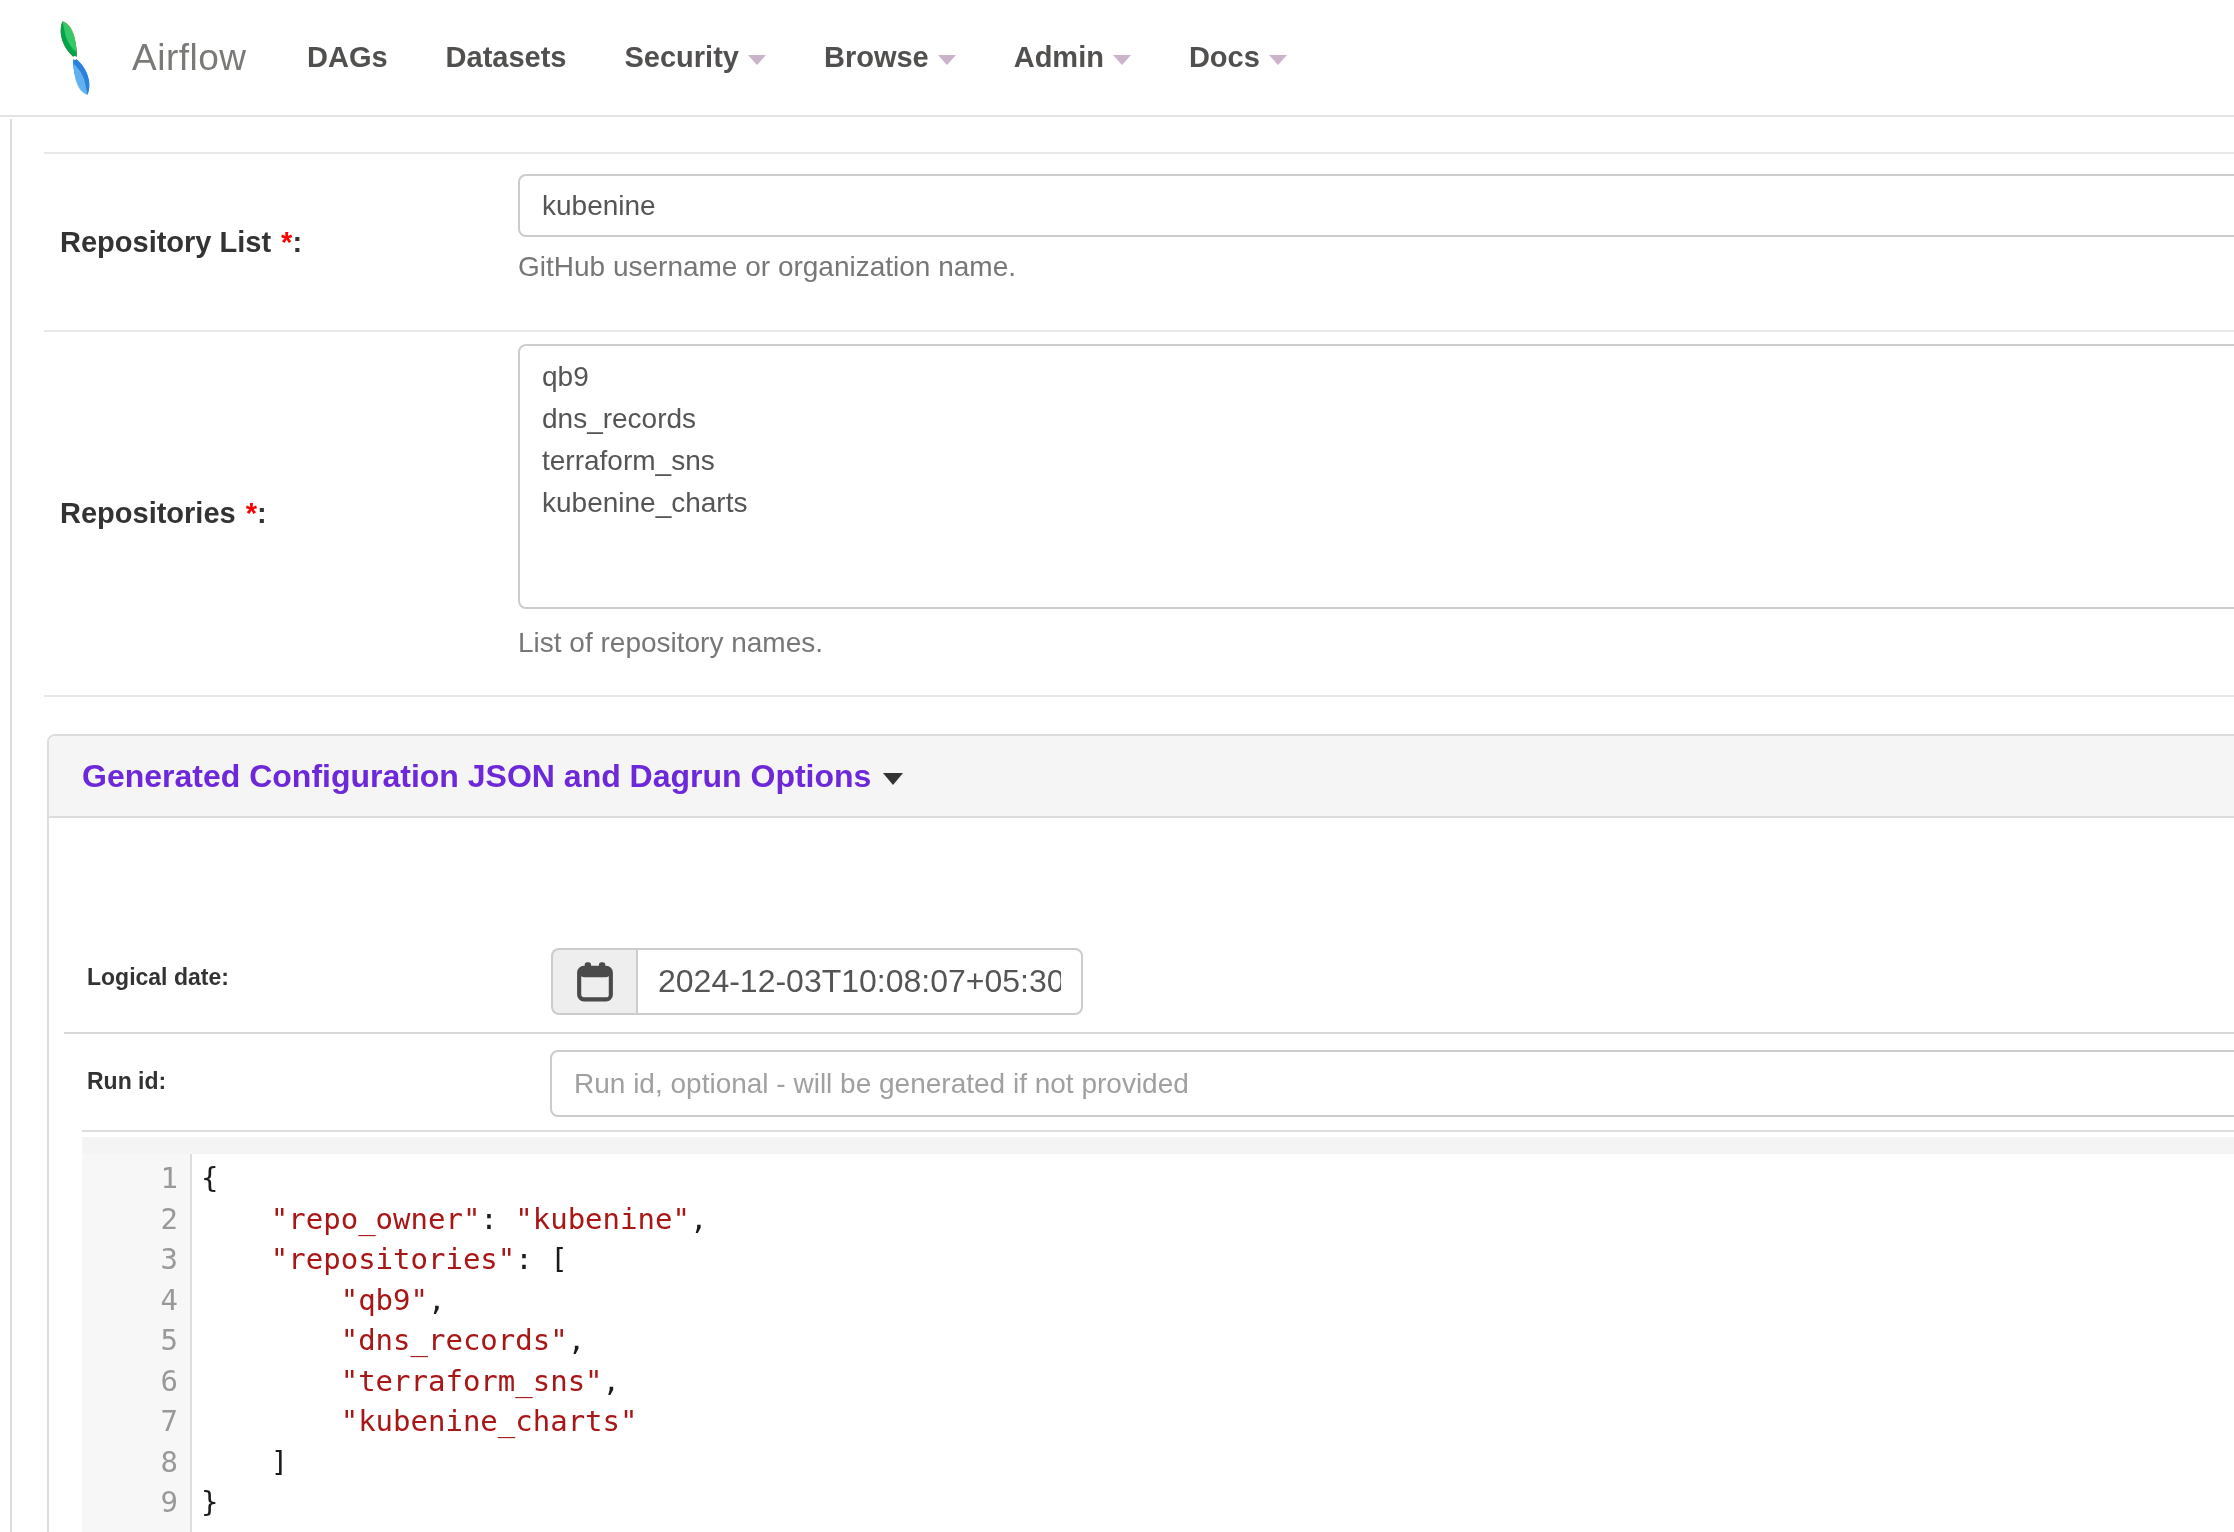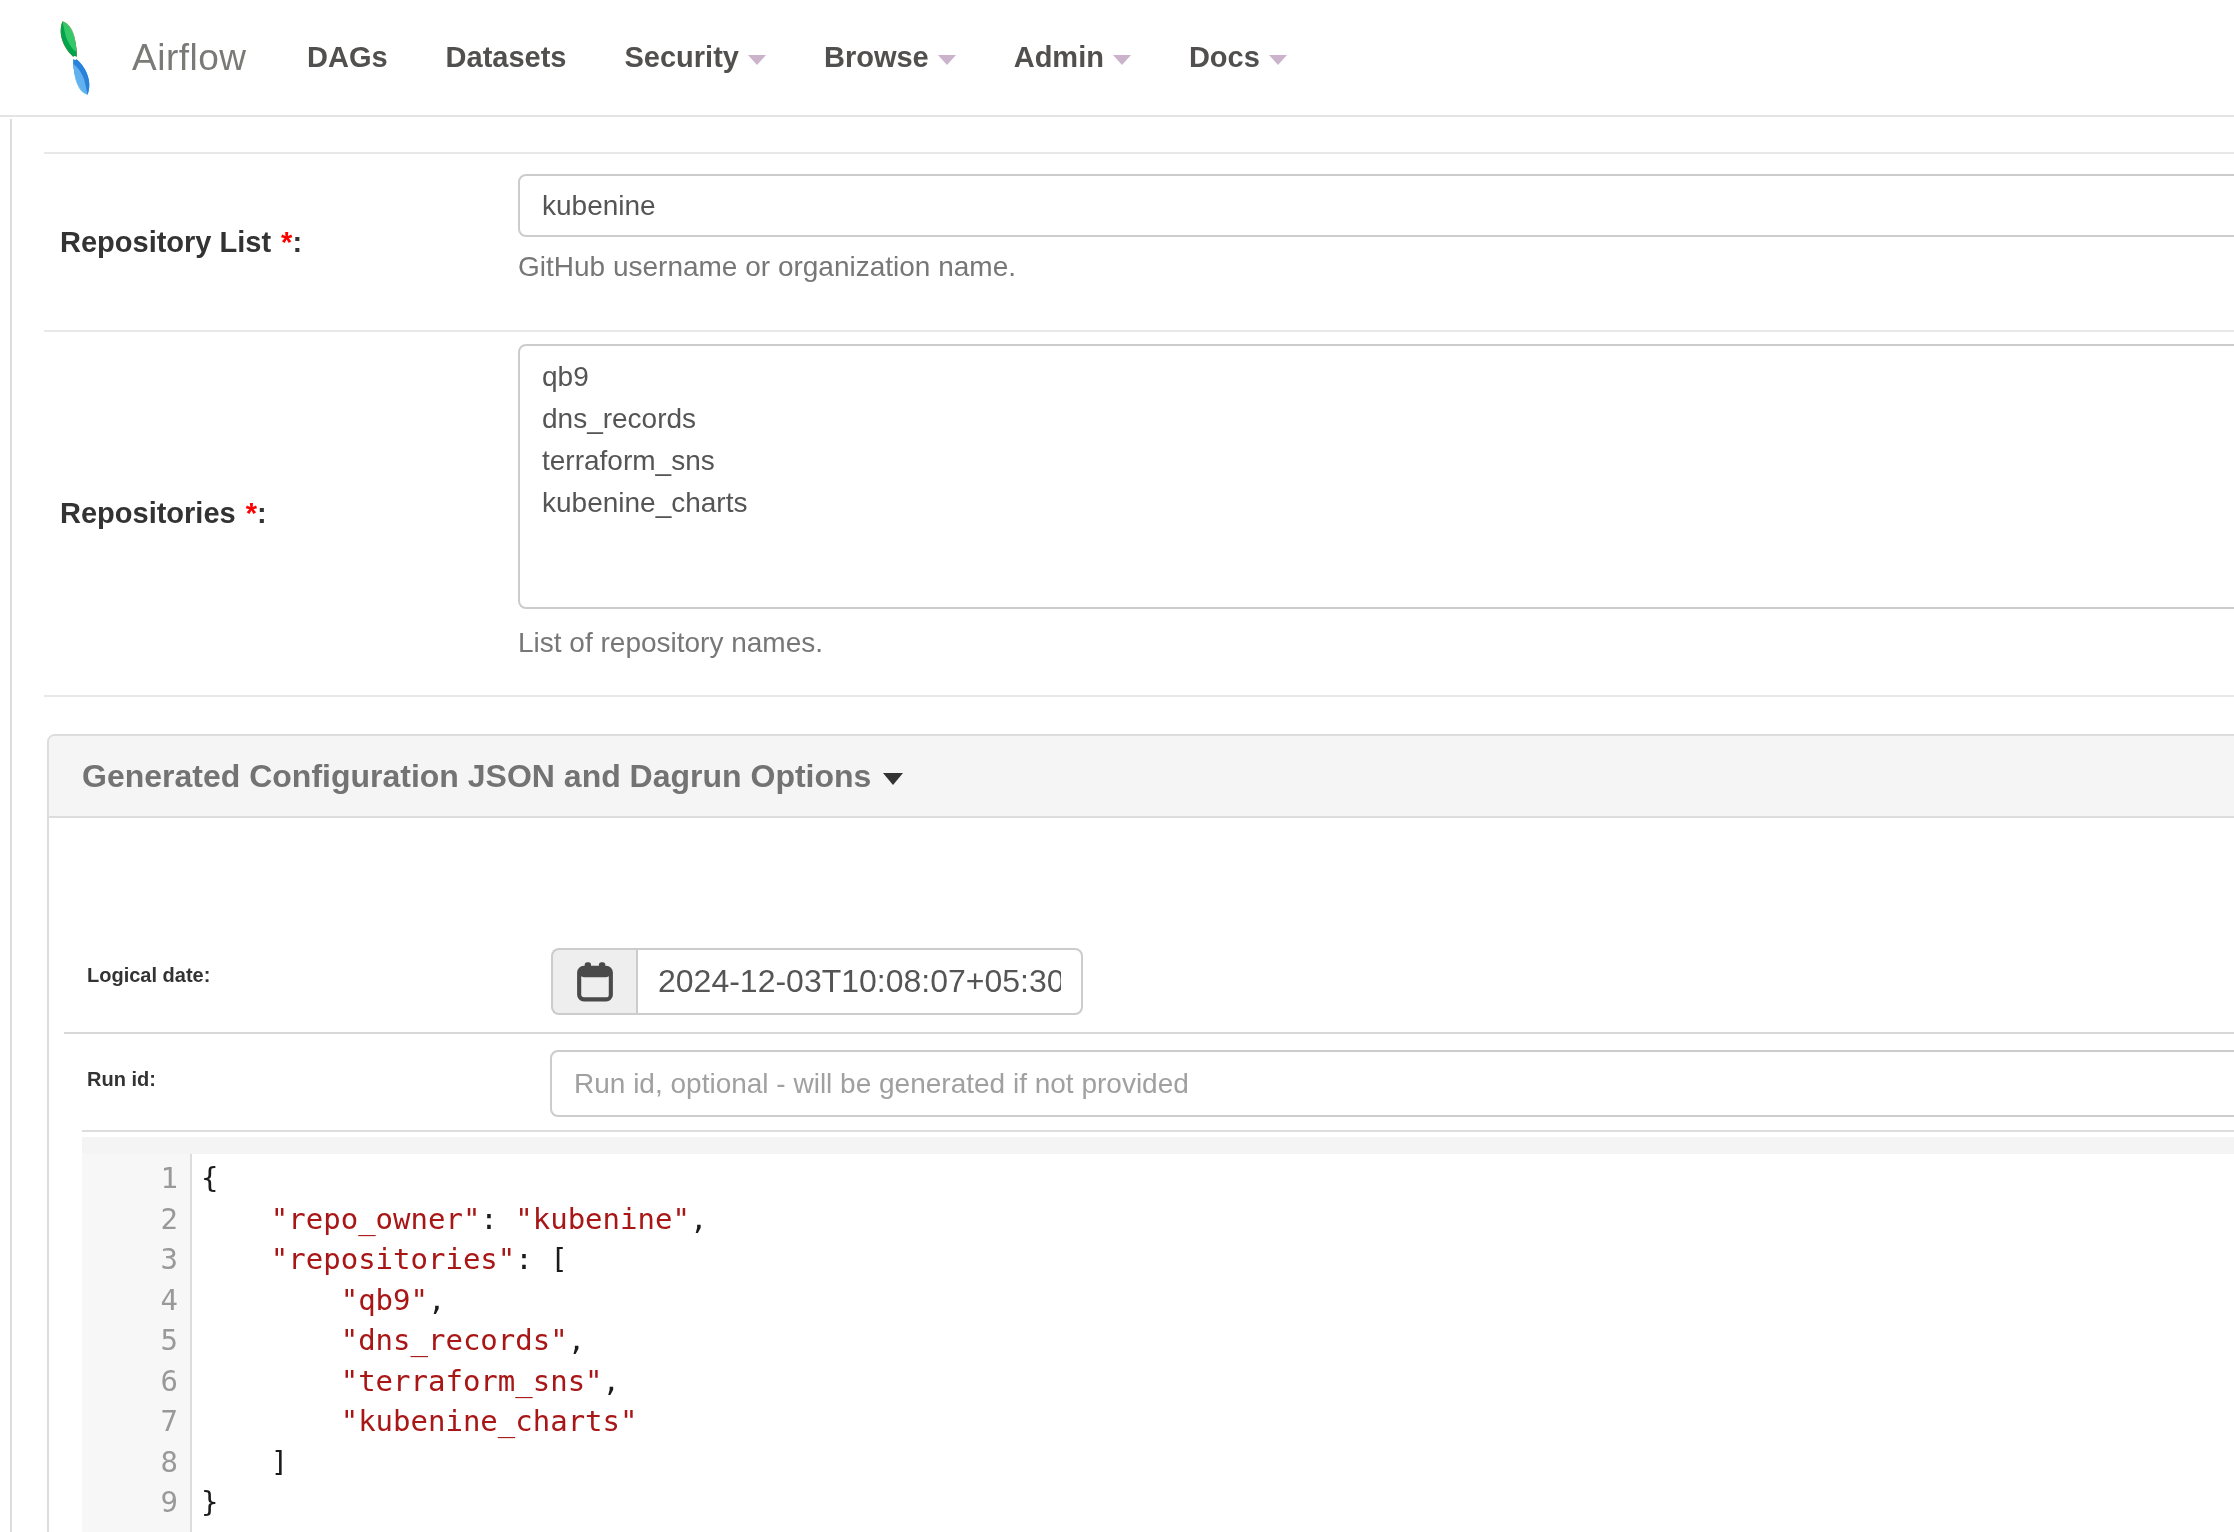--- a/index.html
+++ b/index.html
@@ -66,30 +66,30 @@
   
   .panel {
     position:absolute; left:47px; top:734px; width:2300px; height:920px;
     border:2px solid #ddd; border-radius:8px 8px 0 0; background:#fff;
   }
   .panel-heading {
     height:82px; background:#f5f5f5; border-bottom:2px solid #ddd;
     border-radius:6px 6px 0 0; display:flex; align-items:center; padding-left:33px;
     cursor:pointer;
   }
-  .panel-title { font-size:32px; font-weight:bold; color:#737373; }
+  .panel-title { font-size:32px; font-weight:bold; color:#6d28d9; }
   .panel-caret {
     width:0; height:0; margin-left:12px; margin-top:6px;
     border-left:10px solid transparent; border-right:10px solid transparent;
     border-top:12px solid #333;
   }
   .panel-body { position:relative; height:836px; }
 
   .field-label {
-    position:absolute; left:38px; font-size:20px; font-weight:bold; color:#333;
+    position:absolute; left:38px; font-size:23px; font-weight:bold; color:#333;
   }
   .label-logical-date { top:146px; }
   .label-run-id { top:250px; }
 
   .input-group { position:absolute; left:502px; top:130px; display:flex; }
   .input-addon {
     width:85px; height:67px; background:#eee; border:2px solid #ccc;
     border-right:none; border-radius:8px 0 0 8px;
     display:flex; align-items:center; justify-content:center; cursor:pointer;
   }

